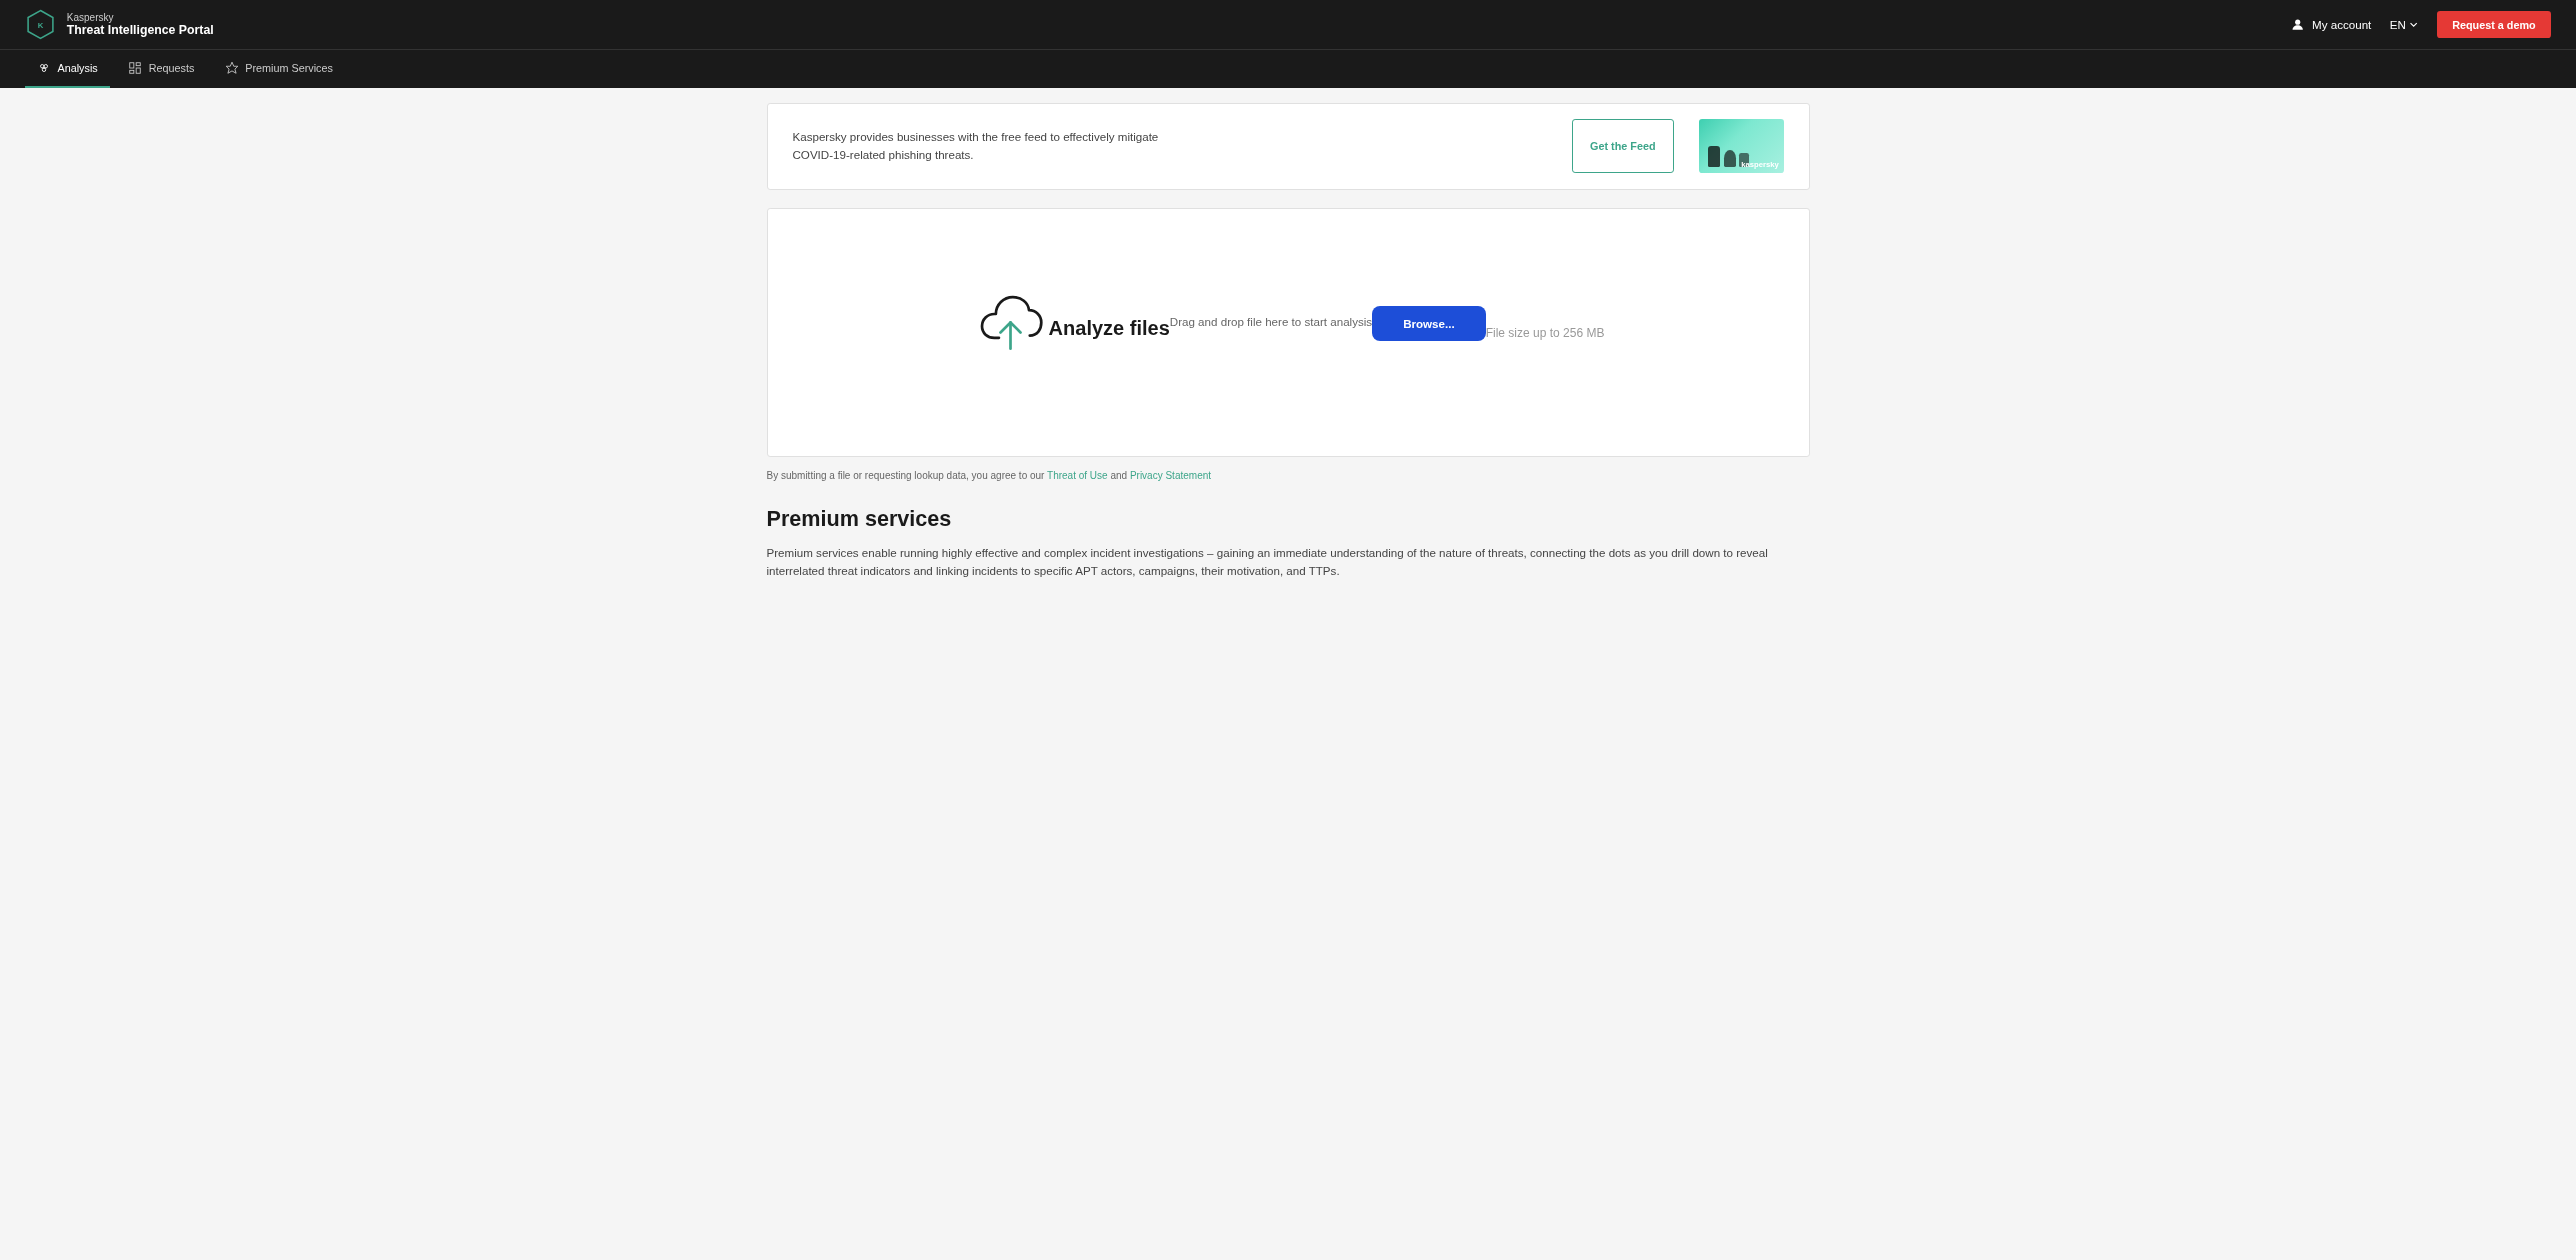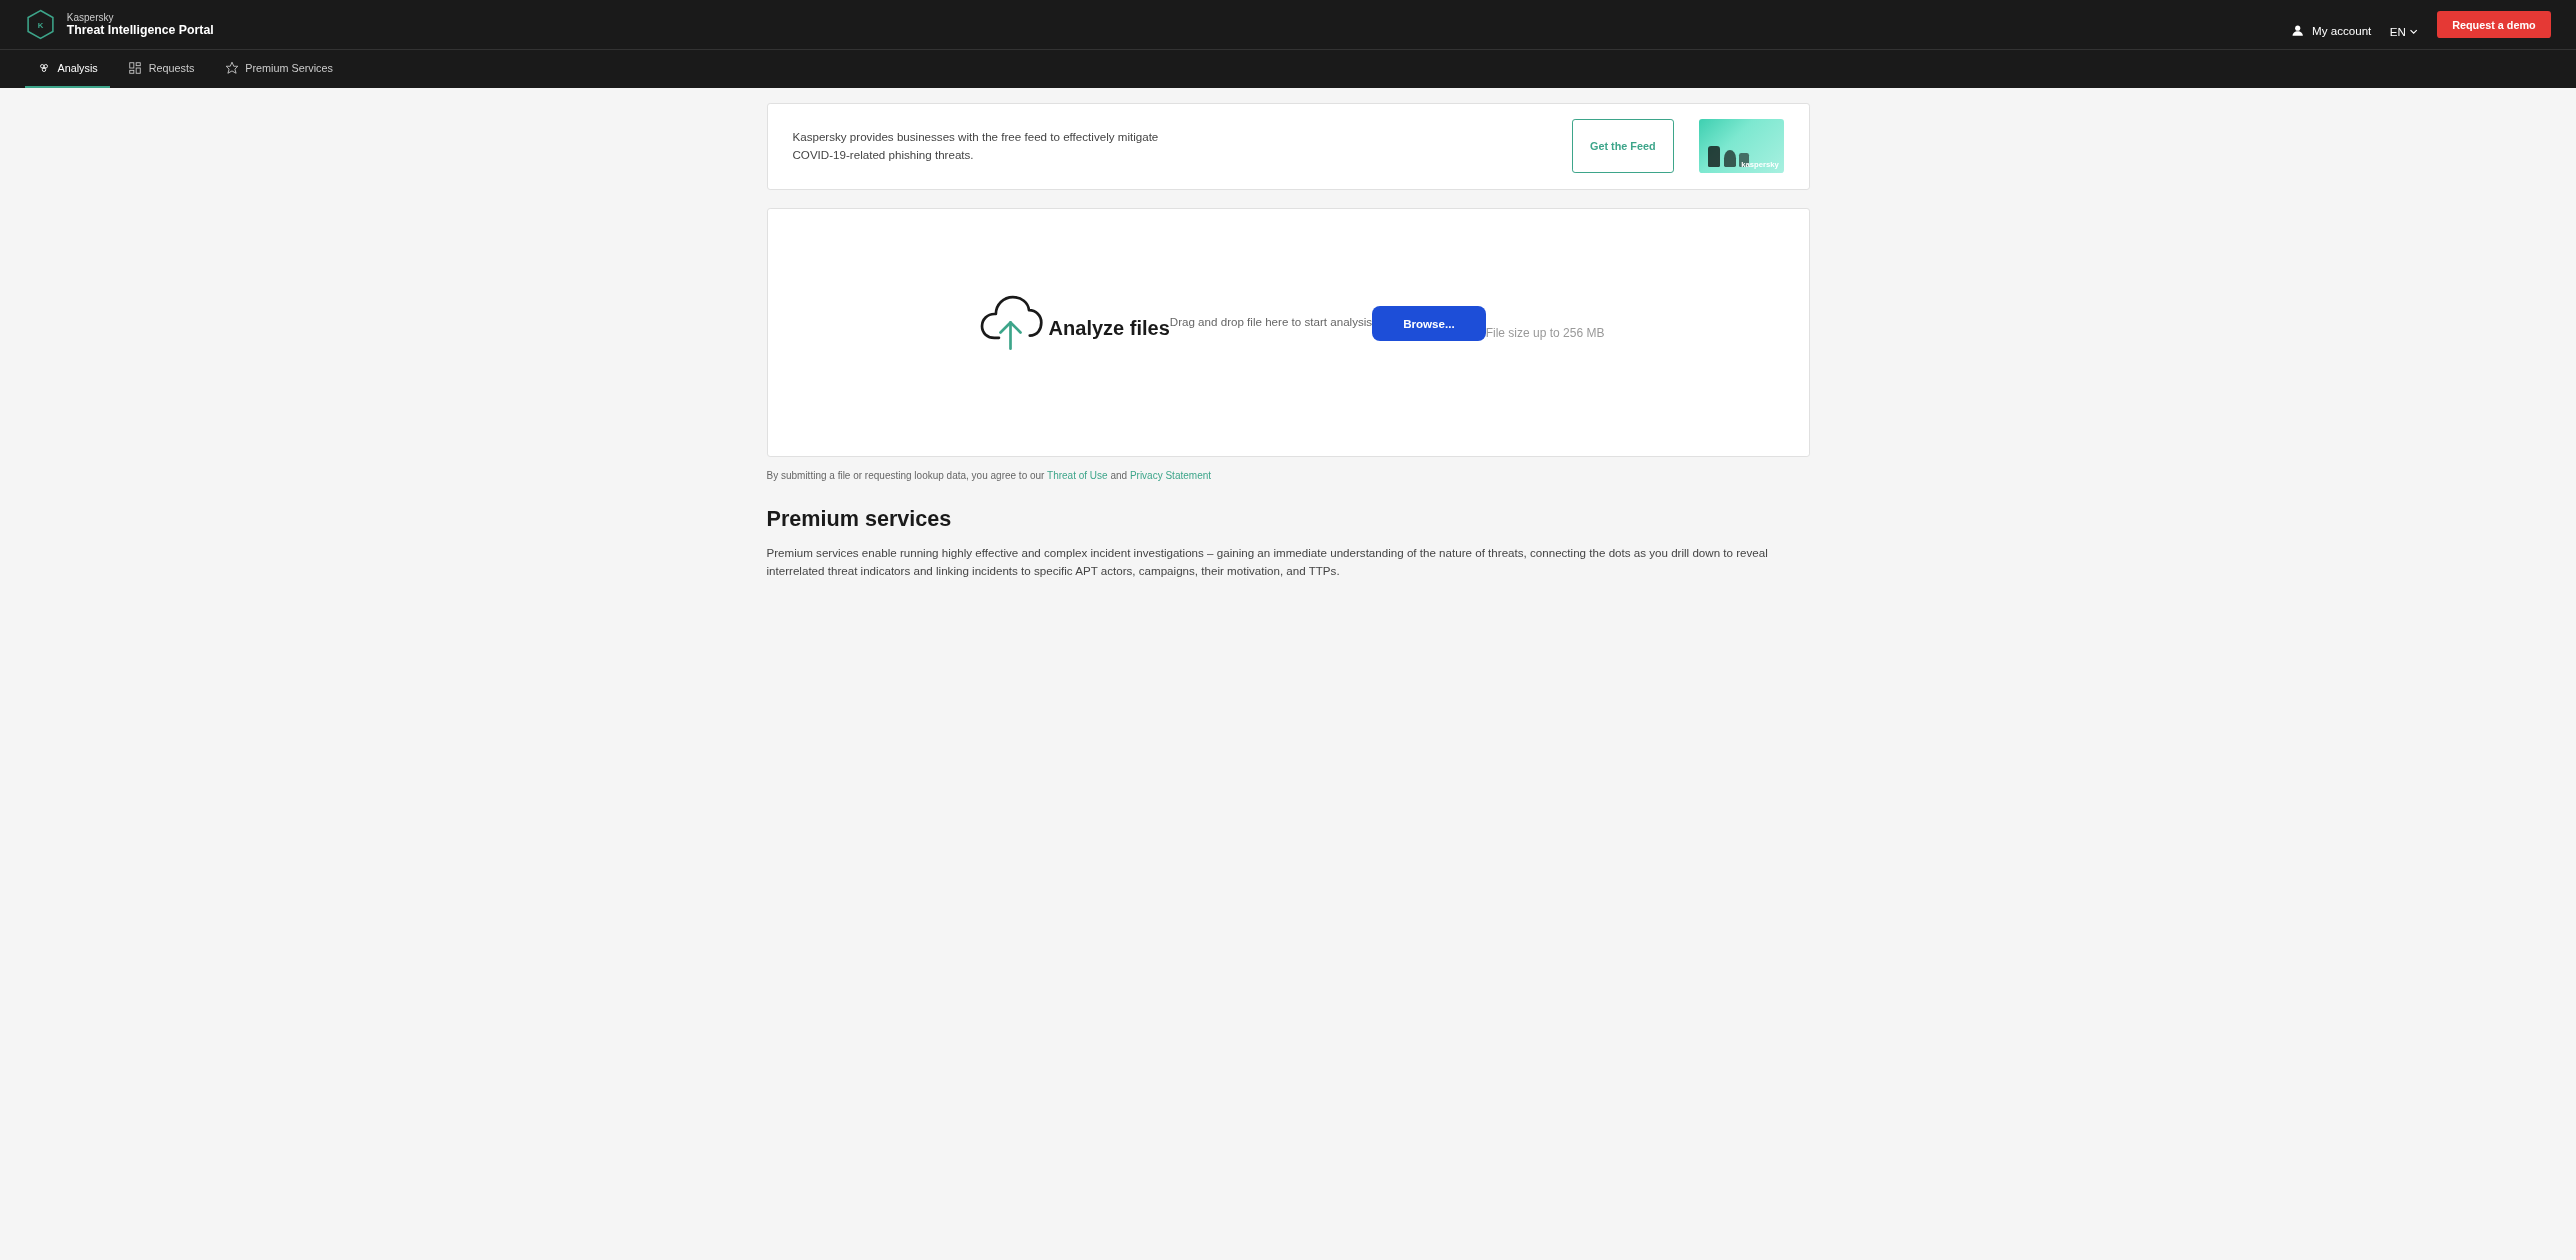--- a/index.html
+++ b/index.html
@@ -33,21 +33,21 @@
       display: block;
     }
     .header-title .product-name {
       font-size: 12.3px;
       font-weight: 700;
       color: white;
       display: block;
     }
     .header-right {
       display: flex;
-      align-items: flex-end;
+      align-items: center;
       gap: 18.5px;
     }
     .my-account-btn {
       display: flex;
       align-items: center;
       gap: 6.2px;
       color: white;
       background: none;
       border: none;
       cursor: pointer;

